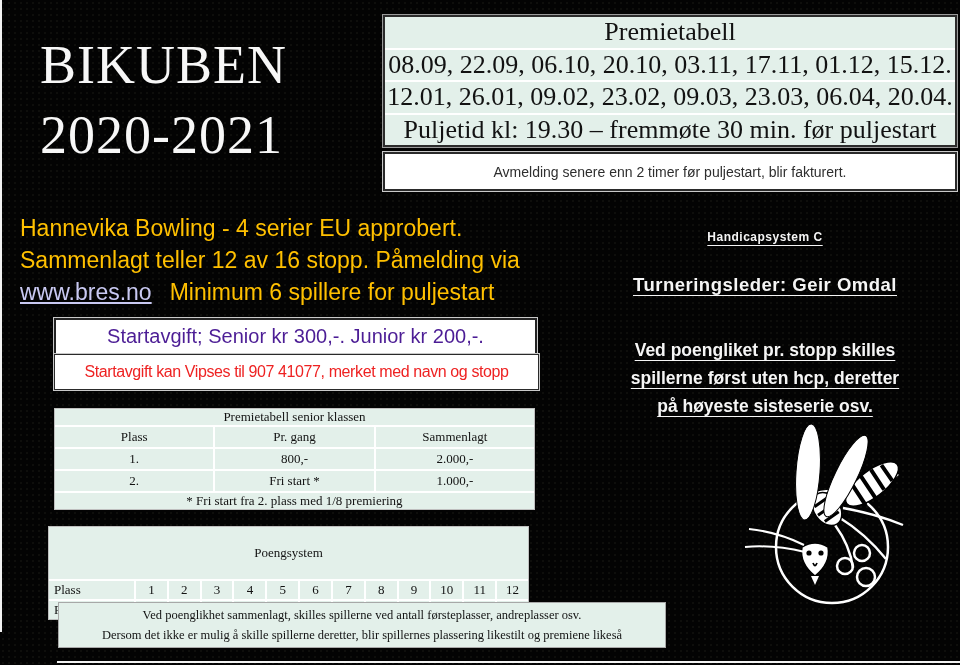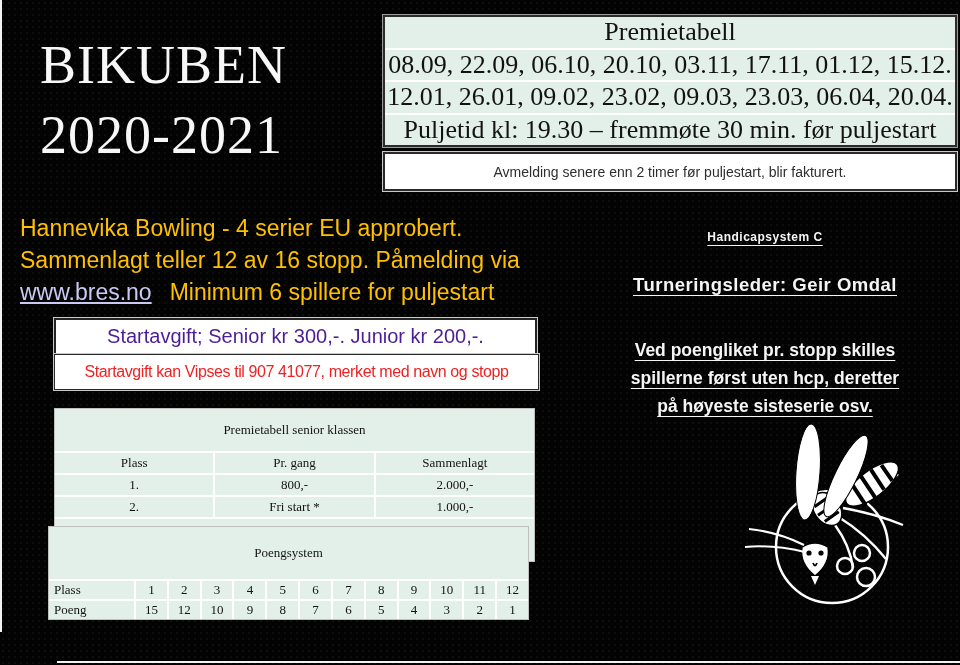--- a/index.html
+++ b/index.html
@@ -47,21 +47,21 @@
     position:absolute;left:54px;top:354px;width:483px;height:34px;
     background:#ffffff;border:1px solid #2a2a2a;box-shadow:0 0 0 1px #c9c9c9;
     display:flex;align-items:center;justify-content:center;
     font-family:"Liberation Sans", sans-serif;font-size:16px;letter-spacing:-0.4px;color:#ee2222;white-space:nowrap;
   }
 
   .prize-table{
     position:absolute;left:54px;top:408px;width:479px;
     background:#e3f0ea;border:1px solid #bfbfbf;color:#121212;font-size:13px;
   }
-  .pt-title,.pt-foot{text-align:center;padding:13px 0;}
+  .pt-title,.pt-foot{text-align:center;padding:0 0;}
   .pt-row{display:flex;border-top:2px solid #ffffff;}
   .pt-foot{border-top:2px solid #ffffff;}
   .pt-cell{width:33.33%;text-align:center;padding:2px 0;border-left:2px solid #ffffff;}
   .pt-cell:first-child{border-left:none;}
 
   .points-table{
     position:absolute;left:48px;top:526px;width:479px;
     background:#e3f0ea;border:1px solid #bfbfbf;color:#121212;font-size:13px;
   }
   .ps-title{text-align:center;padding:18px 0;}
@@ -173,20 +173,24 @@
       <div class="ps-num">7</div>
       <div class="ps-num">6</div>
       <div class="ps-num">5</div>
       <div class="ps-num">4</div>
       <div class="ps-num">3</div>
       <div class="ps-num">2</div>
       <div class="ps-num">1</div>
     </div>
   </div>
 
+  <div class="tiebreak-box">
+    <div>Ved poenglikhet  sammenlagt, skilles spillerne ved antall førsteplasser, andreplasser osv.</div>
+    <div>Dersom det ikke er mulig  å skille spillerne  deretter, blir  spillernes plassering likestilt  og premiene likeså</div>
+  </div>
 
   <div class="right-col">
     <div class="rc-h">Handicapsystem C</div>
     <div class="rc-h rc-leader">Turneringsleder: Geir Omdal</div>
     <div class="rc-p">
       <div>Ved poengliket pr. stopp skilles</div>
       <div>spillerne først uten hcp, deretter</div>
       <div>på høyeste sisteserie osv.</div>
     </div>
   </div>

